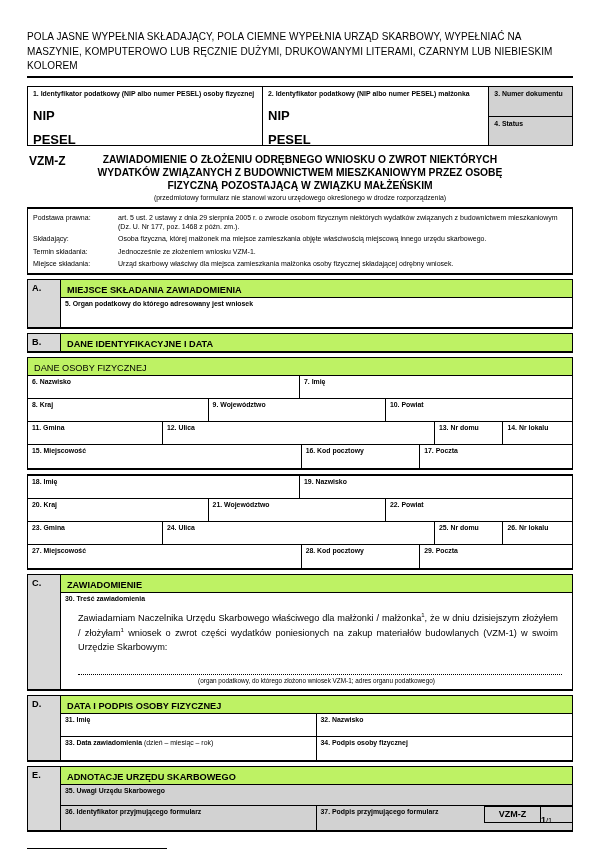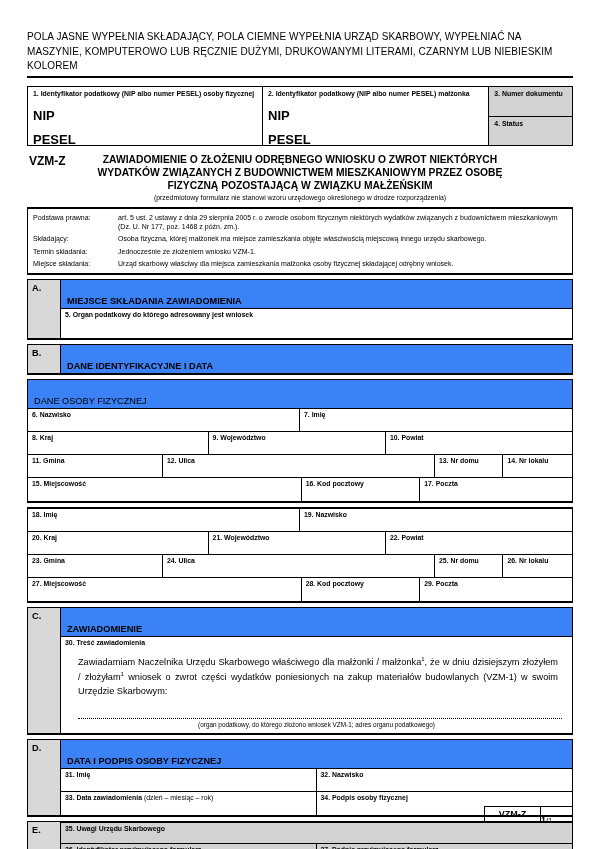--- a/index.html
+++ b/index.html
@@ -35,21 +35,21 @@
   .legalrow { display:flex; font-size:7px; line-height:1.35; padding:1.5px 4px 1.5px 5px; }
   .legallabel { width:85px; flex-shrink:0; }
   .legaltext { flex:1; padding-right:2px; }
 
   
   .section { display:flex; border:1.4px solid #000; border-bottom-width:2.2px; margin-top:4px; background:#fff; }
   .gutter { width:33px; flex-shrink:0; background:#d8d8d8; border-right:1.2px solid #000;
             font-size:9.2px; font-weight:bold; padding:3px 0 0 4px; }
   .gutter.reg { font-weight:normal; }
   .secbody { flex:1; display:flex; flex-direction:column; }
-  .secheader { background:#3b82f6; font-size:9.2px; font-weight:bold; padding:16px 6px 2px 6px; }
+  .secheader { background:#bef264; font-size:9.2px; font-weight:bold; padding:5px 6px 2px 6px; }
   .secheader.reg { font-weight:normal; }
   .sec-fields { display:flex; flex-direction:column; border-top:1.1px solid #000; }
   .row { display:flex; }
   .cell { border-right:1px solid #000; border-bottom:1px solid #000;
           padding:2px 2px 2px 4px; min-height:23px; background:#fff; }
   .row .cell:last-child { border-right:none; }
   .sec-fields .row:last-child .cell { border-bottom:none; }
   .cell.gray { background:#d2d2d2; }
   .grow { flex:1; }
 
@@ -287,20 +287,21 @@
             <span class="flabel">34. Podpis osoby fizycznej</span>
             </div>
         </div>
       </div>
     </div>
   </div>
 
   <div class="section">
     <div class="gutter">E.</div>
     <div class="secbody">
+      <div class="secheader">ADNOTACJE URZĘDU SKARBOWEGO</div>
       <div class="sec-fields">
         <div class="row">
           <div class="cell gray grow" style="min-height:21px">
             <span class="flabel">35. Uwagi Urzędu Skarbowego</span>
             </div>
         </div>
         <div class="row">
           <div class="cell gray" style="flex-basis:50%;min-height:24px">
             <span class="flabel">36. Identyfikator przyjmującego formularz</span>
             </div>

